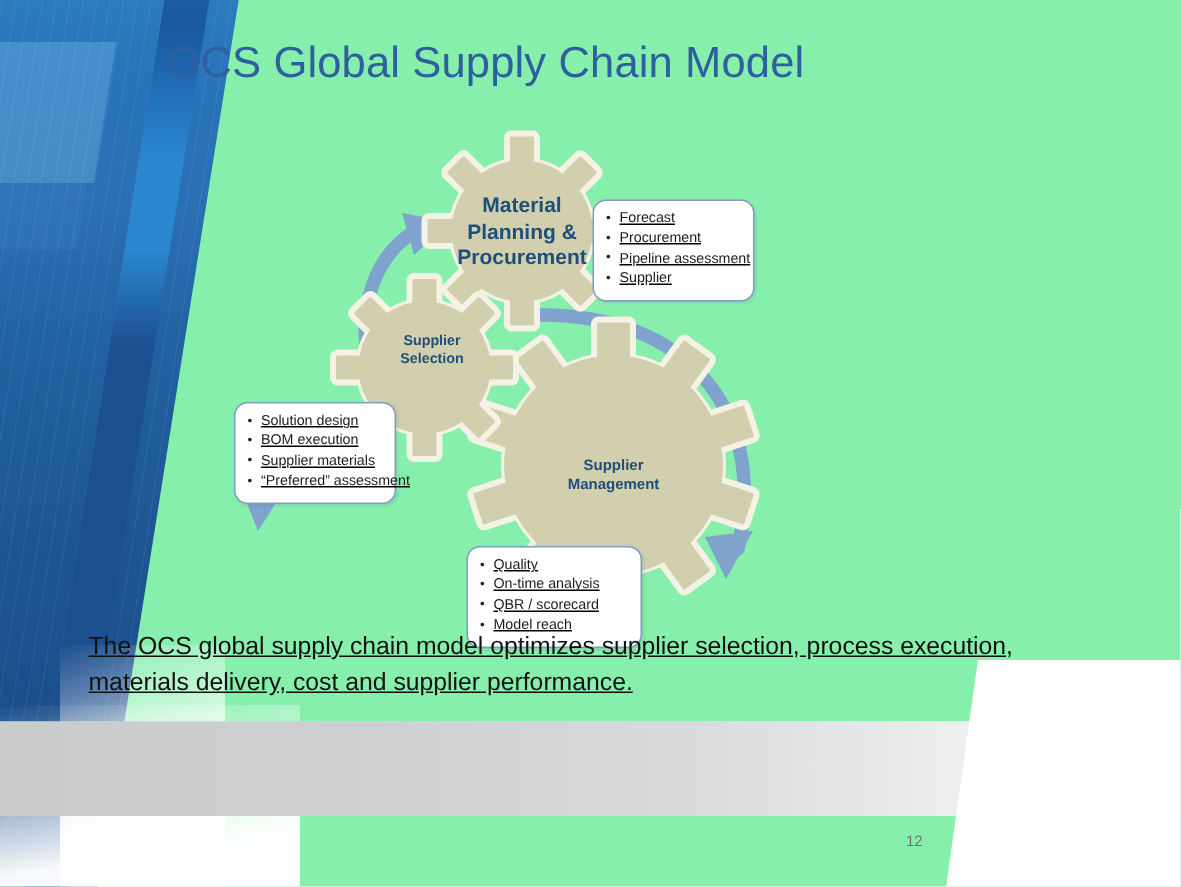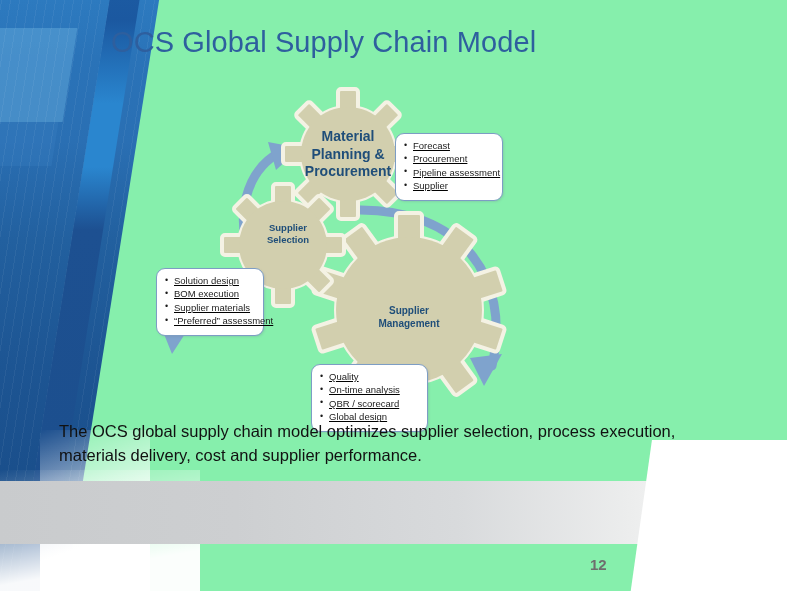--- a/index.html
+++ b/index.html
@@ -157,20 +157,21 @@
   .callout.bottom    { left: 272px; top: 364px; width: 117px; margin-left: 39px; }
 
   
   .caption {
     position: absolute;
     left: 59px; top: 419px;
     width: 620px;
     font-size: 16.5px;
     color: #111111;
     line-height: 1.48;
+    text-decoration: underline;
   }
 
   
   .footer-band {
     position: absolute;
     left: 0; top: 481px;
     width: 787px; height: 63px;
     background: linear-gradient(90deg,
         #c9cbcd 0%,
         #cdcfd1 30%,
@@ -190,24 +191,23 @@
   }
   .right-white-wedge {
     position: absolute;
     left: 640px; top: 440px;
     width: 180px; height: 170px;
     background: #ffffff;
     transform: skewX(-8deg);
   }
   .page-number {
     position: absolute;
-    left: 590px; top: 556px;
-    font-size: 15px;
+    left: 604px; top: 556px;
+    font-size: 10px;
     color: #6e6e6e;
-    font-weight: bold;
   }
 </style>
 </head>
 <body>
 
 <div class="slide">
 
   <div class="deco">
     <div class="deco-main"></div>
     <div class="deco-main-lightblock"></div>
@@ -320,21 +320,21 @@
       <li>Supplier materials</li>
       <li>“Preferred” assessment</li>
     </ul>
   </div>
 
   <div class="callout bottom">
     <ul>
       <li>Quality</li>
       <li>On-time analysis</li>
       <li>QBR / scorecard</li>
-      <li>Global design</li>
+      <li>Model reach</li>
     </ul>
   </div>
 
   <div class="caption">The OCS global supply chain model optimizes supplier selection, process execution, materials delivery, cost and supplier performance.</div>
 
   <div class="footer-band-top"></div>
   <div class="footer-band"></div>
   <div class="right-white-wedge"></div>
   <div class="page-number">12</div>
 

